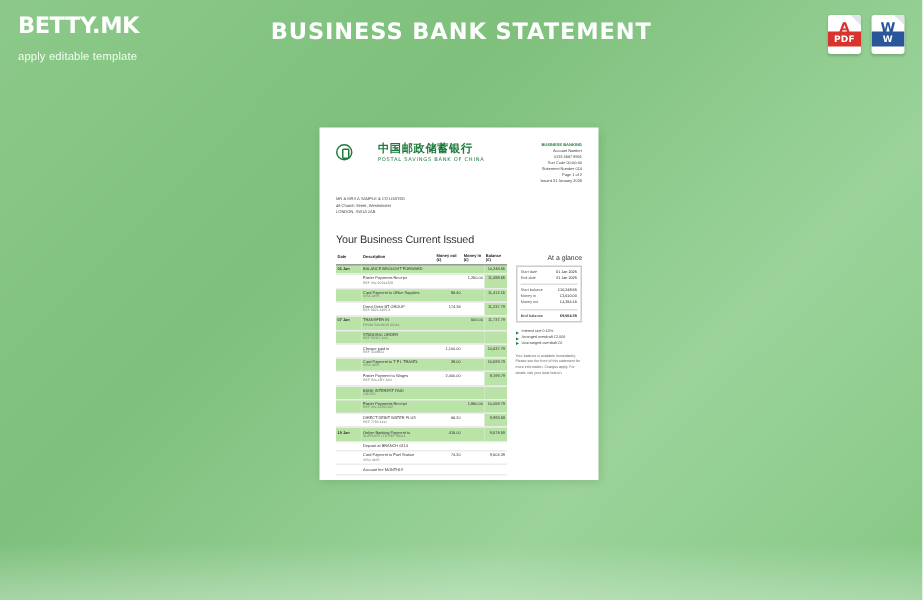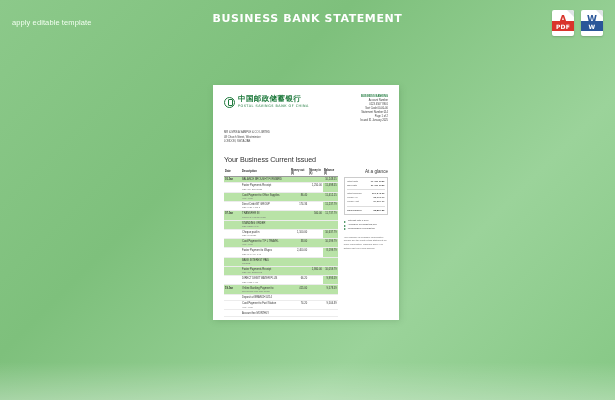--- a/index.html
+++ b/index.html
@@ -46,21 +46,21 @@
     font-size: 7.5px;
     color: #f2fff0;
     letter-spacing: 0.1px;
   }
   .doc-title {
     position: absolute;
     left: 0; right: 0;
     top: 12px;
     text-align: center;
     color: #ffffff;
-    font-size: 11px;
+    font-size: 15px;
     font-weight: bold;
     letter-spacing: 0.6px;
     font-family: "DejaVu Sans", sans-serif;
   }
 
   .file-icons {
     position: absolute;
     right: 12px;
     top: 10px;
     display: flex;
@@ -129,21 +129,21 @@
     padding: 10px 11px 8px 11px;
     overflow: hidden;
   }
 
   
   .bank-head {
     display: flex;
     justify-content: space-between;
     align-items: flex-start;
   }
-  .bank-id { display: flex; gap: 3px; align-items: center; }
+  .bank-id { display: flex; gap: 17px; align-items: flex-start; }
   .bank-logo {
     width: 11px; height: 11px;
     border-radius: 50%;
     border: 1.4px solid #1f7a3d;
     position: relative;
     flex: none;
     margin-top: 1px;
   }
   .bank-logo::before {
     content: "";
@@ -280,20 +280,21 @@
     color: #666;
     line-height: 1.55;
   }
 </style>
 </head>
 <body>
 
 <div class="page">
 
   <div class="brand">
+    <div class="brand-name">BETTY.MK</div>
     <div class="brand-tag">apply editable template</div>
   </div>
 
   <div class="doc-title">BUSINESS BANK STATEMENT</div>
 
   <div class="file-icons">
     <div class="ficon pdf">
       <div class="fold"></div>
       <div class="glyph">A</div>
       <div class="tag">PDF</div>

